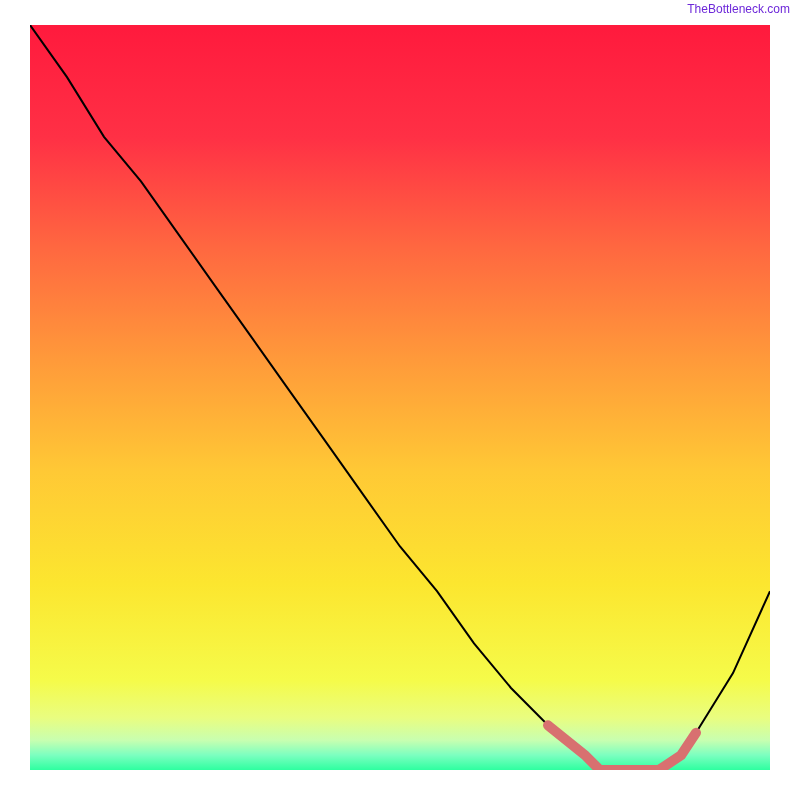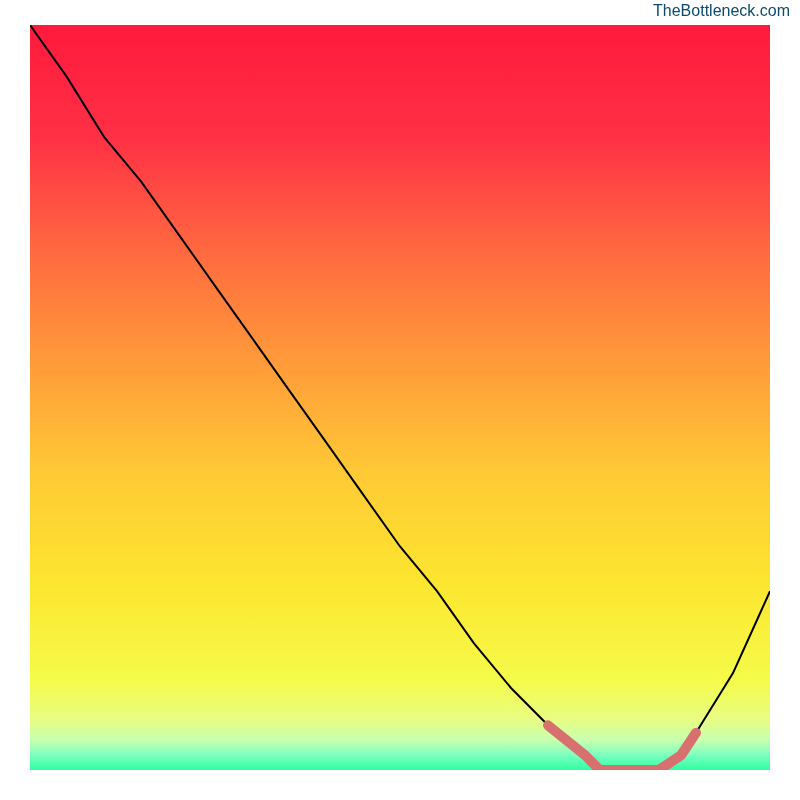--- a/index.html
+++ b/index.html
@@ -13,22 +13,22 @@
     .container {
       position: relative;
       width: 800px;
       height: 800px;
       background: white;
     }
     .watermark {
       position: absolute;
       top: 2px;
       right: 10px;
-      color: #0c4a6e;
-      font-size: 16px;
+      color: #6d28d9;
+      font-size: 12px;
       font-weight: 500;
       z-index: 10;
     }
     .chart-area {
       position: absolute;
       top: 25px;
       left: 30px;
       width: 740px;
       height: 745px;
     }

